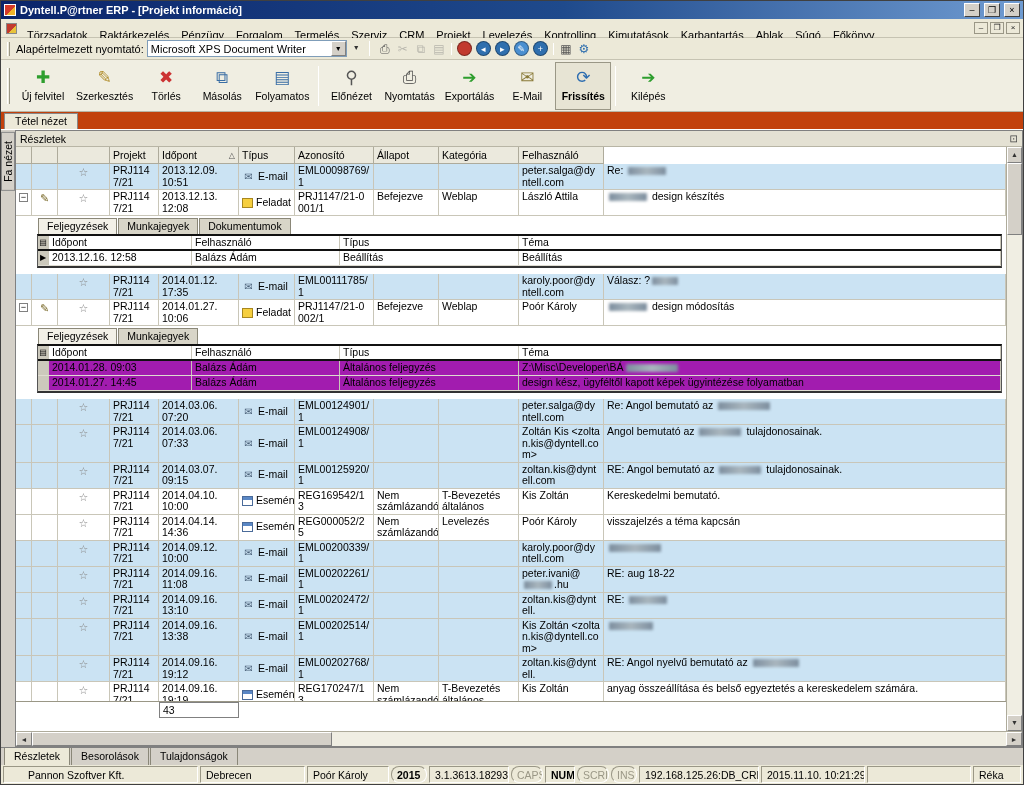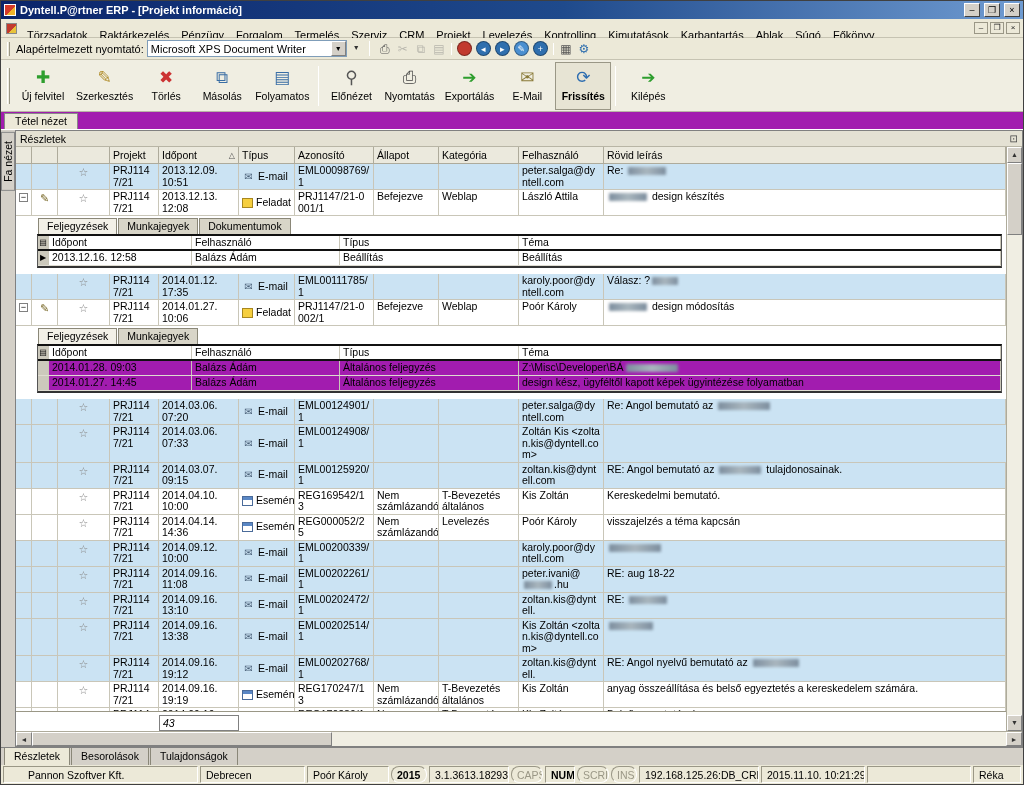--- a/index.html
+++ b/index.html
@@ -45,21 +45,21 @@
   .tgrip { width:3px; margin:6px 5px 6px 0; border-left:1px solid #fff; border-right:1px solid #9a9786; }
   .tbtn { min-width:56px; display:flex; flex-direction:column; align-items:center; justify-content:flex-start;
           font-size:10.5px; padding:4px 4px 2px; border:1px solid transparent; }
   .tbtn .glyph { font-size:17px; line-height:22px; height:22px; }
   .tbtn .tlabel { margin-top:1px; white-space:nowrap; }
   .tbtn.active { border:1px solid #9a9786; background:#e7e4d4; }
   .tbtn.active .tlabel { font-weight:bold;text-align:right; }
   .tsep { width:1px; background:#b8b5a5; border-right:1px solid #fff; margin:4px 4px; }
 
   
-  .viewtab-row { height:18px; background:#a21caf; display:flex; align-items:flex-end; padding-left:3px;
+  .viewtab-row { height:18px; background:#c2410c; display:flex; align-items:flex-end; padding-left:3px;
                  border-bottom:1px solid #fff; flex:0 0 auto; }
   .vtab { background:#ece9d8; border:1px solid #888; border-bottom:none; padding:1px 10px 2px; font-size:10.5px; }
 
   
   .workarea { flex:1 1 auto; display:flex; min-height:0; background:#d4d0c8; }
   .sidestrip { width:14px; flex:0 0 auto; display:flex; flex-direction:column; align-items:center; padding-top:2px; }
   .sidetab { writing-mode:vertical-rl; transform:rotate(180deg); font-size:10.5px; background:#d4d0c8;
              border:1px solid #888; padding:8px 0; white-space:nowrap; }
   .gridpanel { flex:1 1 auto; min-width:0; display:flex; flex-direction:column; border:1px solid #808080; background:#fff; }
   .caption { height:16px; flex:0 0 auto; background:#e4e1d3; font-size:10.5px; display:flex; align-items:center;
@@ -109,21 +109,21 @@
   .dhcell { font-size:10.5px; padding:0 3px; border-right:1px solid #c9c6b8; flex-shrink:0; overflow:hidden; white-space:nowrap; }
   .drow { display:flex; height:15px; background:#fff; border-bottom:1px solid #dedbd0; }
   .drow.shaded { background:#a21caf; }
   .dcell { font-size:10.5px; padding:0 3px; border-right:1px solid #c9c6b8; flex-shrink:0;
            overflow:hidden; white-space:nowrap; }
   .d0{width:11px; padding:0; text-align:center; font-size:8px; line-height:14px; background:#ccc9bc;}
   .d1{width:143px}.d2{width:148px}.d3{width:179px}
   .d4{flex:1 1 auto; min-width:0; flex-shrink:1;}
 
   
-  .gfoot { height:20px; flex:0 0 auto; background:#fff; border-top:1px solid #9a9786; display:flex; align-items:flex-end;font-style:italic; }
+  .gfoot { height:30px; flex:0 0 auto; background:#fff; border-top:1px solid #9a9786; display:flex; align-items:flex-start; }
   .count-box { margin-left:143px; width:80px; border:1px solid #808080; font-size:10.5px; padding:1px 3px; }
 
   .vscroll { width:16px; flex:0 0 auto; background:#f0eee3; border-left:1px solid #aeab9b;
              display:flex; flex-direction:column; }
   .sbtn { height:16px; flex:0 0 auto; background:#d4d0c8; border:1px solid; border-color:#fff #808080 #808080 #fff;
           font-size:7px; line-height:14px; text-align:center; color:#333; }
   .sbtn.h { width:16px; height:100%; line-height:13px; }
   .vthumb { height:72px; margin:0; background:#d4d0c8; border:1px solid; border-color:#fff #808080 #808080 #fff; }
   .vfill { flex:1 1 auto; }
   .sbtn-bottom { margin-top:auto; }
@@ -303,23 +303,20 @@
               </div>
               <div class="hcell c7">
                 <span>Állapot</span>
               </div>
               <div class="hcell c8">
                 <span>Kategória</span>
               </div>
               <div class="hcell c9">
                 <span>Felhasználó</span>
               </div>
-              <div class="hcell c10">
-                <span>Rövid leírás</span>
-              </div>
             </div>
           <div class="rows">
               <div class="grow row-email">
                 <div class="gcell c0 center"></div>
                 <div class="gcell c1 center"></div>
                 <div class="gcell c2 center">
                   <span class="star">☆</span>
                 </div>
                 <div class="gcell c3">PRJ1147/21</div>
                 <div class="gcell c4">2013.12.09. 10:51</div>
@@ -474,20 +471,21 @@
                 <div class="gcell c3">PRJ1147/21</div>
                 <div class="gcell c4">2014.03.06. 07:33</div>
                 <div class="gcell c5 tipuscell">
                   <span class="ticon email-icon"></span>
                   <span>E-mail</span>
                 </div>
                 <div class="gcell c6">EML00124908/1</div>
                 <div class="gcell c7"></div>
                 <div class="gcell c8"></div>
                 <div class="gcell c9">Zoltán Kis &lt;zoltan.kis@dyntell.com&gt;</div>
+                <div class="gcell c10">Angol bemutató az <span class="redacted" style="width: 42px;"></span> tulajdonosainak.</div>
               </div>
               <div class="grow row-email">
                 <div class="gcell c0 center"></div>
                 <div class="gcell c1 center"></div>
                 <div class="gcell c2 center">
                   <span class="star">☆</span>
                 </div>
                 <div class="gcell c3">PRJ1147/21</div>
                 <div class="gcell c4">2014.03.07. 09:15</div>
                 <div class="gcell c5 tipuscell">

